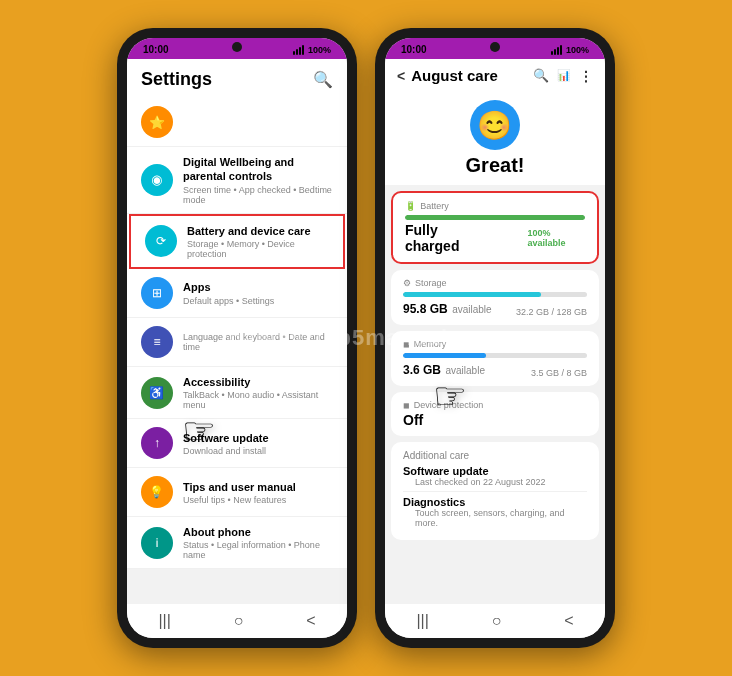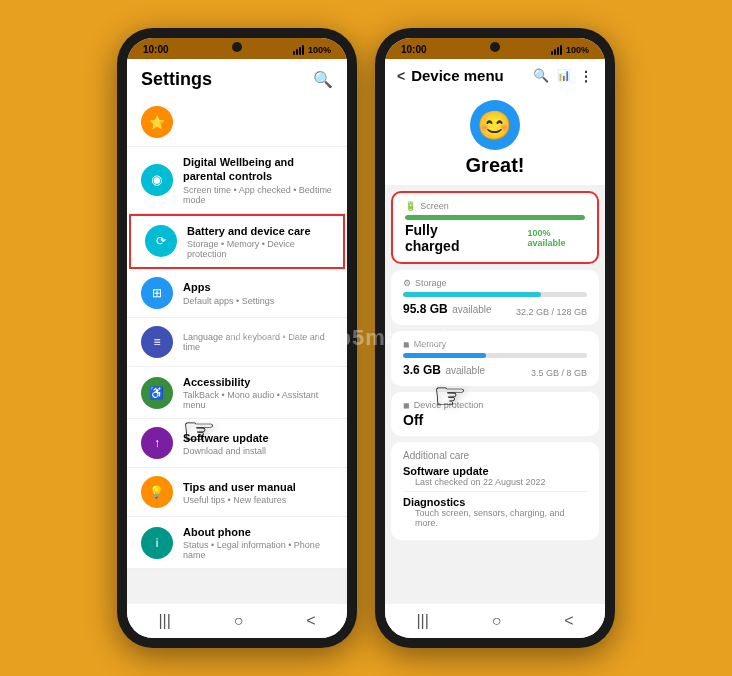--- a/index.html
+++ b/index.html
@@ -42,21 +42,21 @@
     .phone-screen {
       width: 100%;
       height: 100%;
       background: #f2f2f2;
       border-radius: 26px;
       overflow: hidden;
       display: flex;
       flex-direction: column;
     }
     .status-bar {
-      background: #a16207;
+      background: #a21caf;
       display: flex;
       justify-content: space-between;
       align-items: center;
       padding: 6px 16px 4px;
       font-size: 10px;
       font-weight: 600;
       flex-shrink: 0;
       text-align: right;
     }
     .status-bar .time { font-size: 10px; font-weight: 700; }
@@ -428,40 +428,40 @@
             <span class="bar bar4"></span>
           </span>
           <span style="font-size:9px;margin-left:2px;">100%</span>
         </div>
       </div>
       <div class="notch"></div>
 
       <div class="device-header">
         <div class="device-header-left">
           <span style="font-size:14px; color:#333; font-weight:bold;">&lt;</span>
-          <span class="device-header-title">Device menu</span>
+          <span class="device-header-title">August care</span>
         </div>
         <div class="device-header-icons">
           <span>🔍</span>
           <span style="font-size:11px;">📊</span>
           <span style="font-size:14px; font-weight:bold;">⋮</span>
         </div>
       </div>
 
       <div class="great-section">
         <div class="emoji-face">😊</div>
         <div class="great-text">Great!</div>
       </div>
 
       <div class="device-scroll">
 
         <div class="device-card highlighted-card">
           <div class="card-section-label">
             <span style="font-size:9px;">🔋</span>
-            <span>Screen</span>
+            <span>Battery</span>
           </div>
           <div class="progress-bar">
             <div class="progress-fill green"></div>
           </div>
           <div class="battery-row">
             <span class="battery-status">Fully charged</span>
             <span class="battery-pct">100% available</span>
           </div>
         </div>
 

